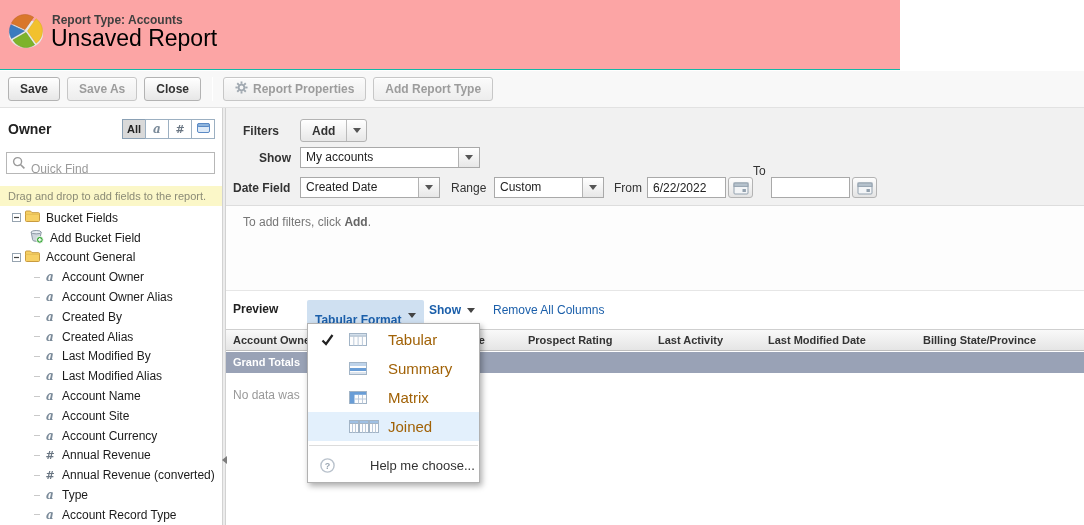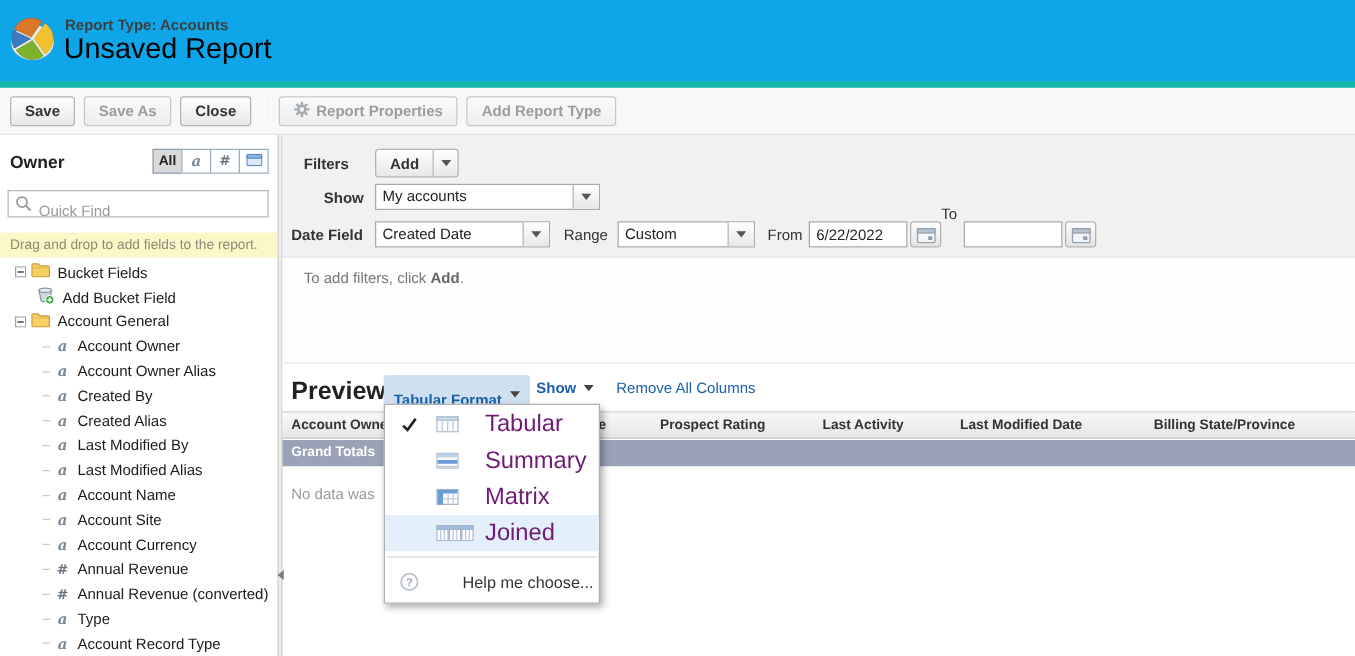--- a/index.html
+++ b/index.html
@@ -8,21 +8,21 @@
     --menu-highlight:#e3f0fc;
     --grand-totals:#99a2b6;
     --hint-yellow:#fbf7c8;
   }
   *{box-sizing:border-box;margin:0;padding:0;}
   html,body{width:1084px;height:525px;overflow:hidden;background:#fff;
     font-family:"Liberation Sans",sans-serif;color:#333;}
   body{position:relative;font-size:12px;}
 
   
-  #header{position:absolute;left:0;top:0;width:1084px;height:70px;background:#0ea5e9;border-bottom:5px solid #14b8a6;}
+  #header{position:absolute;left:0;top:0;width:900px;height:70px;background:#fca5a5;border-bottom:1px solid #14b8a6;}
   #logo{position:absolute;left:7px;top:13px;}
   #report-type{position:absolute;left:52px;top:13px;font-size:12px;font-weight:bold;color:#3f3f3f;}
   #report-title{position:absolute;left:51px;top:25px;font-size:23px;color:#000;font-weight:400;}
 
   
   #toolbar{position:absolute;left:0;top:71px;width:1084px;height:37px;background:#f8f8f8;
     border-bottom:1px solid #e2e2e2;display:flex;align-items:center;padding-left:8px;}
   .btn{display:inline-flex;align-items:center;gap:5px;height:24px;padding:0 11px;margin-right:7px;
     border:1px solid #b3b3b3;border-radius:3px;background:linear-gradient(#fff,#e7e7e7);
     font-family:"Liberation Sans",sans-serif;font-size:12px;font-weight:bold;color:#333;cursor:pointer;
@@ -79,21 +79,21 @@
   .arr{width:0;height:0;border-left:4px solid transparent;border-right:4px solid transparent;border-top:5px solid #555;}
   .date-input{position:absolute;height:21px;border:1px solid #a9a9a9;background:#fff;font-size:12px;
     font-family:"Liberation Sans",sans-serif;color:#222;padding:0 5px;}
   .cal-btn{position:absolute;width:25px;height:21px;border:1px solid #b3b3b3;border-radius:3px;
     background:linear-gradient(#fdfdfd,#e4e4e4);display:flex;align-items:center;justify-content:center;cursor:pointer;}
   #filters-empty-text{position:absolute;left:17px;top:9px;font-size:12px;color:#777;}
   #filters-empty-text b{color:#666;}
 
   
   #preview-bar{position:absolute;left:226px;top:291px;width:858px;height:38px;background:#fff;}
-  #preview-title{position:absolute;left:7px;top:11px;font-size:20px;font-weight:bold;color:#222;}
+  #preview-title{position:absolute;left:7px;top:11px;font-size:12px;font-weight:bold;color:#222;}
   #format-button{position:absolute;left:81px;top:9px;height:21px;display:inline-flex;align-items:flex-start;gap:7px;
     padding:13px 8px;background:var(--format-btn-bg);border-radius:2px;font-size:12px;font-weight:bold;color:var(--accent);cursor:pointer;}
   #format-button .arr{border-top-color:#444;}
   #show-button{position:absolute;left:203px;top:12px;display:inline-flex;align-items:center;gap:6px;
     font-size:12px;font-weight:bold;color:var(--accent);cursor:pointer;}
   #show-button .arr{border-top-color:#444;}
   #remove-all-columns{position:absolute;left:267px;top:12px;font-size:12px;color:var(--accent);cursor:pointer;text-decoration:none;}
 
   #table-header{position:absolute;left:226px;top:329px;width:858px;height:22px;display:flex;
     background:linear-gradient(#f9f9f9,#e5e5e5);border-top:1px solid #cfcfcf;border-bottom:1px solid #bdbdbd;}
@@ -102,21 +102,21 @@
     color:#fff;font-size:11px;font-weight:bold;line-height:21px;padding-left:7px;}
   #no-data{position:absolute;left:233px;top:388px;font-size:12px;color:#999;}
 
   
   #format-menu{position:absolute;left:307px;top:323px;width:173px;background:#fff;border:1px solid #b1b1b1;
     box-shadow:2px 3px 6px rgba(0,0,0,.33);padding:1px 0;z-index:10;}
   .menu-item{height:29px;display:flex;align-items:center;cursor:pointer;}
   .menu-item.highlighted{background:var(--menu-highlight);}
   .menu-item .mcheck{width:38px;display:flex;justify-content:center;}
   .menu-item .micon{width:42px;display:flex;justify-content:flex-start;padding-left:3px;}
-  .menu-item .mlabel{font-size:19px;color:#701a75;}
+  .menu-item .mlabel{font-size:15px;color:#a16207;}
   .menu-sep{border-top:1px solid #dcdcdc;margin:4px 1px;}
   #help-item{height:31px;display:flex;align-items:center;cursor:pointer;}
   #help-item .mcheck{width:38px;display:flex;justify-content:center;}
   #help-item .mlabel{font-size:13px;color:#333;margin-left:24px;}
 </style>
 </head>
 <body>
 
 <div id="header">
   <span id="logo">

